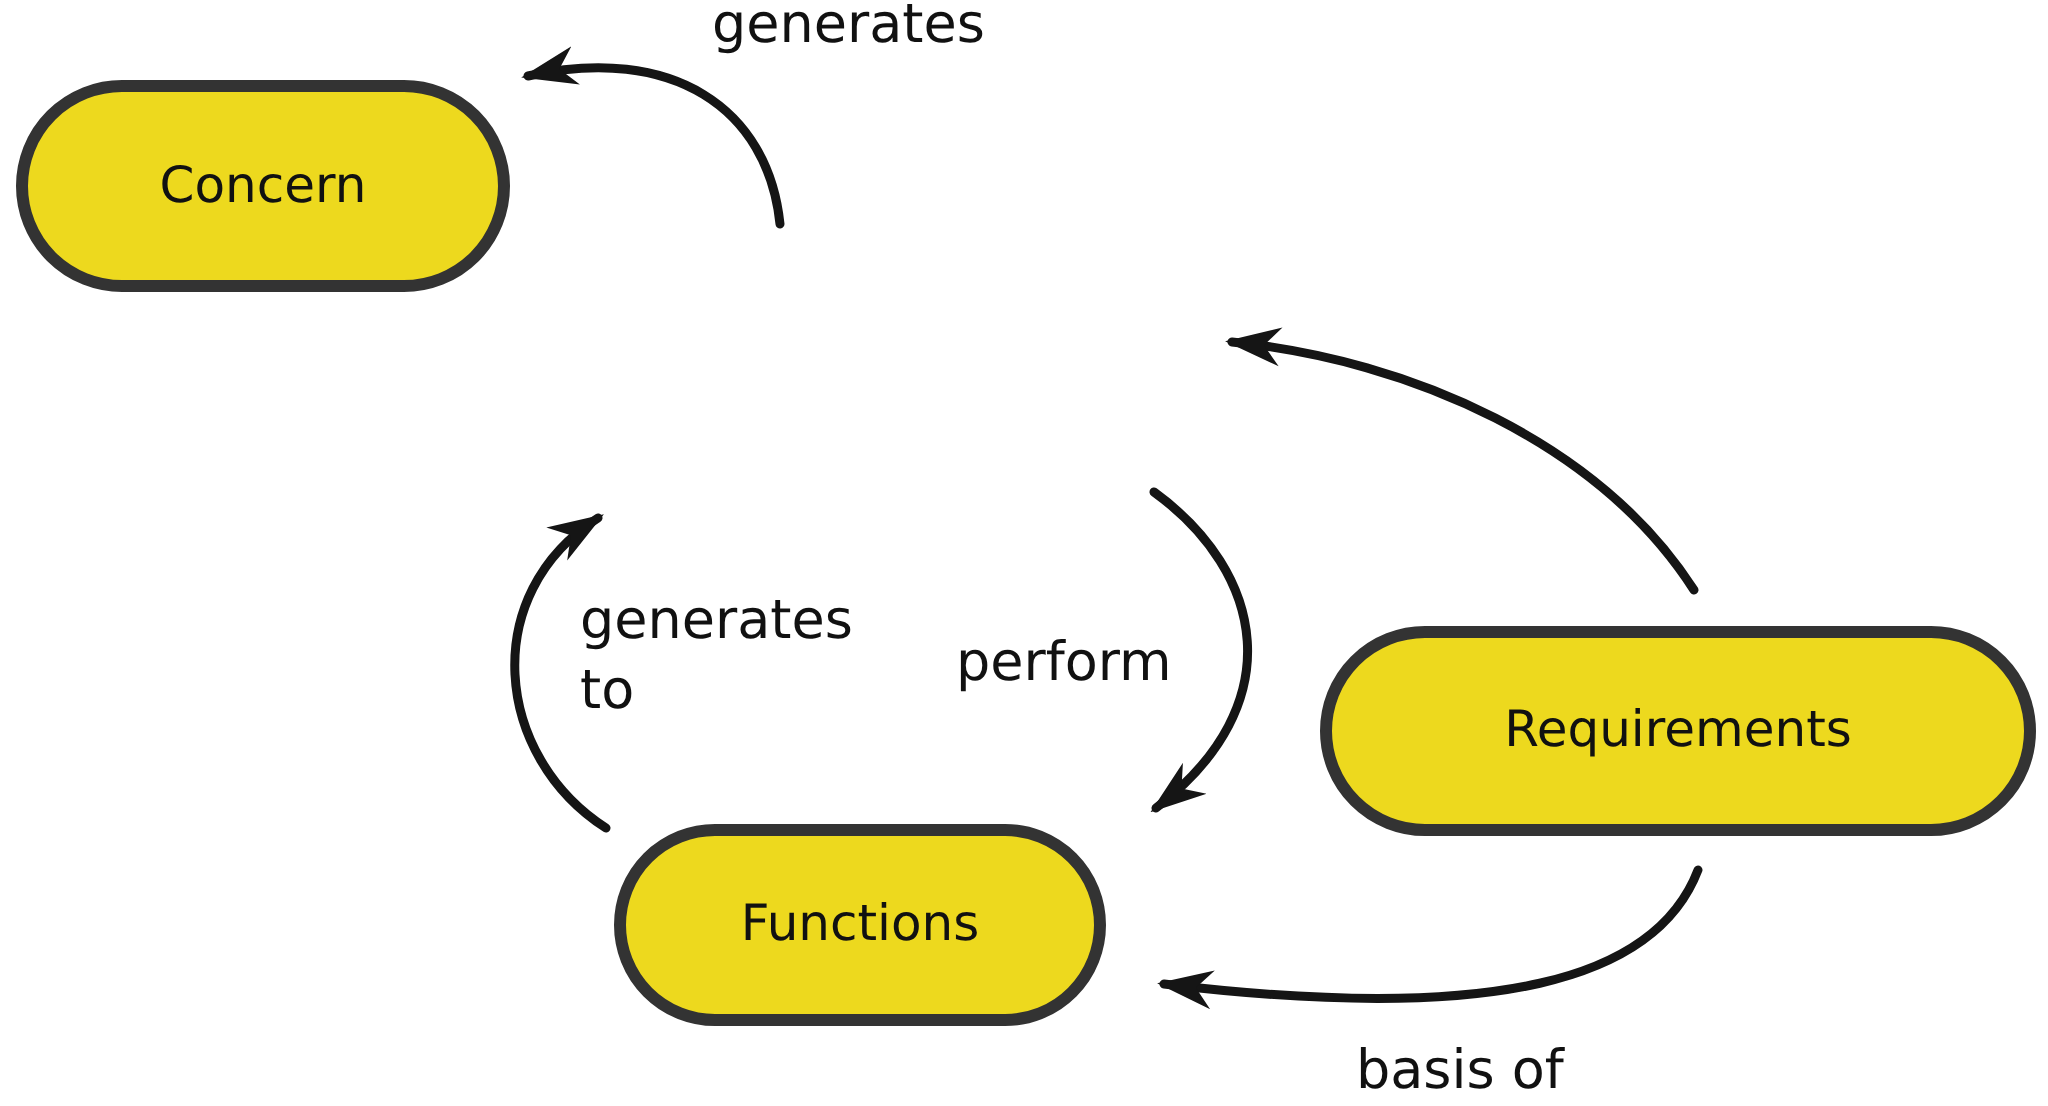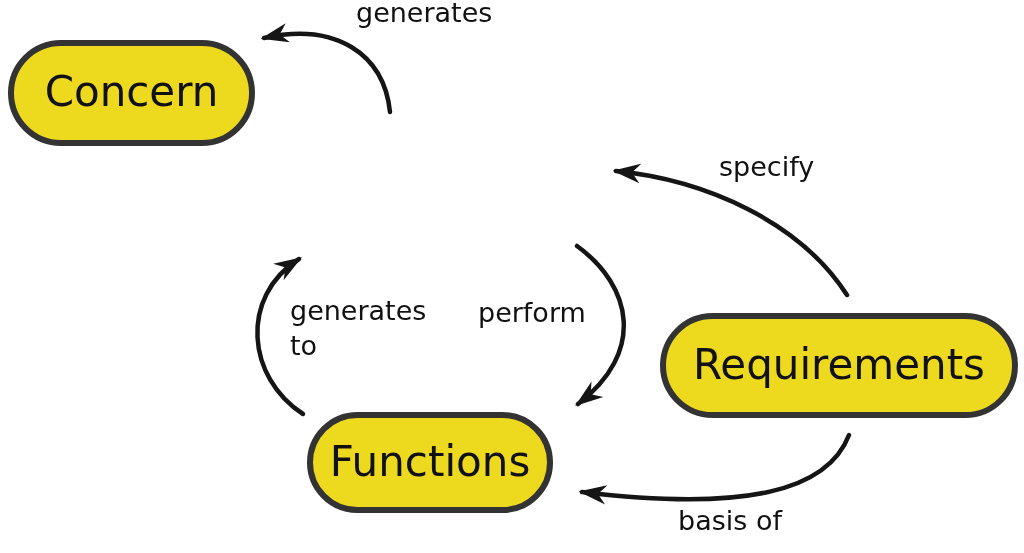--- a/index.html
+++ b/index.html
@@ -37,21 +37,21 @@
     box-sizing: border-box;
     background: var(--node-fill, #edd91e);
     border: 6px solid var(--node-border, #333333);
     border-radius: 70px;
     display: flex;
     align-items: center;
     justify-content: center;
   }
   .node span {
     color: var(--text, #111111);
-    font-size: 42px;
+    font-size: 25px;
     line-height: 1;
     white-space: nowrap;
     transform: translateY(-1px);
   }
   .edge-label {
     position: absolute;
     color: var(--text, #111111);
     font-size: 27px;
     line-height: 1.28;
   }
@@ -82,21 +82,20 @@
   <div class="node" style="left:660px; top:313px; width:358px; height:105px;">
     <span>Requirements</span>
   </div>
 
   <div class="node" style="left:307px; top:412px; width:246px; height:101px;">
     <span>Functions</span>
   </div>
 
   <div class="edge-label" style="left:356px; top:-4px;">generates</div>
 
-  <div class="edge-label" style="left:719px; top:150px;">specify</div>
 
-  <div class="edge-label" style="left:478px; top:296px;">perform</div>
+  <div class="edge-label" style="left:478px; top:315px;">perform</div>
 
   <div class="edge-label" style="left:290px; top:294px; width:142px;">generates to</div>
 
-  <div class="edge-label" style="left:678px; top:504px;">basis of</div>
+  <div class="edge-label" style="left:678px; top:519px;">basis of</div>
 
 </div>
 
 </body></html>

